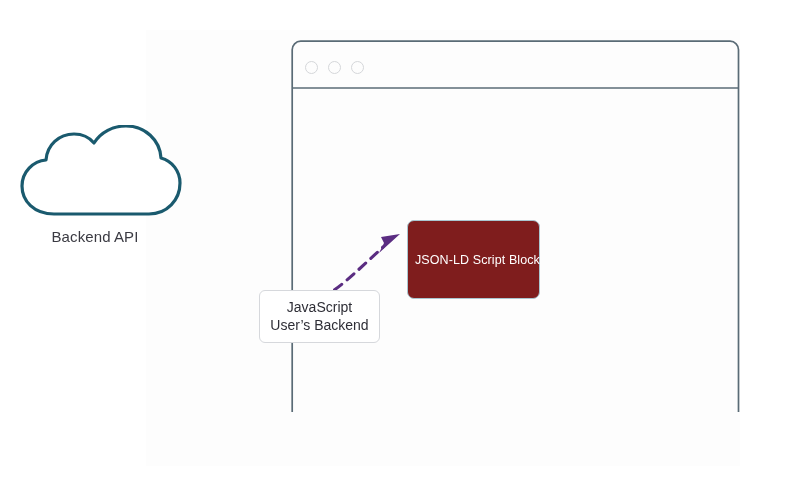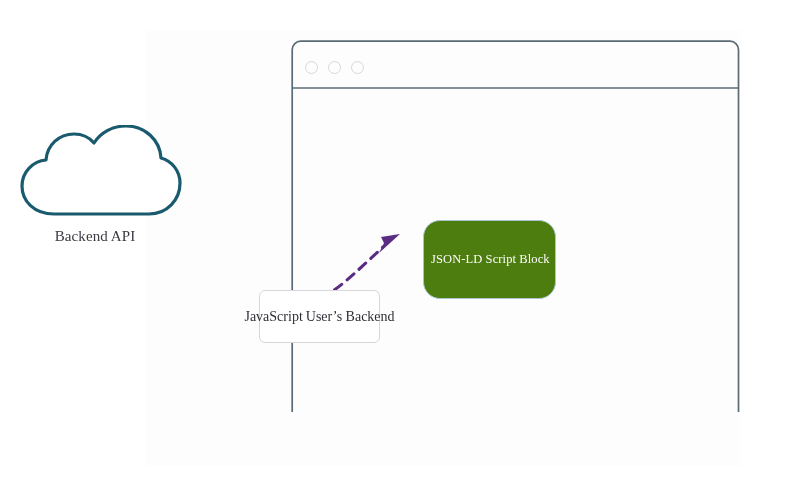--- a/index.html
+++ b/index.html
@@ -6,21 +6,21 @@
     margin: 0;
     padding: 0;
     background: #ffffff;
   }
   #canvas {
     position: relative;
     width: 740px;
     height: 480px;
     background: #ffffff;
     overflow: hidden;
-    font-family: Liberation Serif, serif;
+    font-family: Liberation Sans, sans-serif;
   }
 
   
   .bg-panel {
     position: absolute;
     left: 146px;
     top: 30px;
     width: 640px;
     height: 436px;
     background: #fdfdfd;
@@ -76,27 +76,26 @@
     box-sizing: border-box;
   }
 
   
   .jsonld-block {
     position: absolute;
     left: 407px;
     top: 220px;
     width: 133px;
     height: 79px;
-    background: #4d7c0f;
+    background: #7f1d1d;
     border: 1.4px solid #a9c6d0;
-    border-radius: 17px;
+    border-radius: 7px;
     box-sizing: border-box;
     display: flex;
     align-items: center;
-    margin-left: 16px;
   }
   .jsonld-label {
     color: #ffffff;
     font-size: 12.5px;
     padding-left: 7px;
     letter-spacing: 0.1px;
     white-space: nowrap;
   }
 
   
@@ -104,21 +103,21 @@
     position: absolute;
     left: 259px;
     top: 290px;
     width: 121px;
     height: 53px;
     background: #ffffff;
     border: 1.2px solid #d6d8dc;
     border-radius: 6px;
     box-sizing: border-box;
     display: flex;
-    flex-direction: row;
+    flex-direction: column;
     align-items: center;
     justify-content: center;
     gap: 3px;
   }
   .callout-line {
     font-size: 14px;
     color: #2e2e36;
     line-height: 1.1;
     white-space: nowrap;
   }

